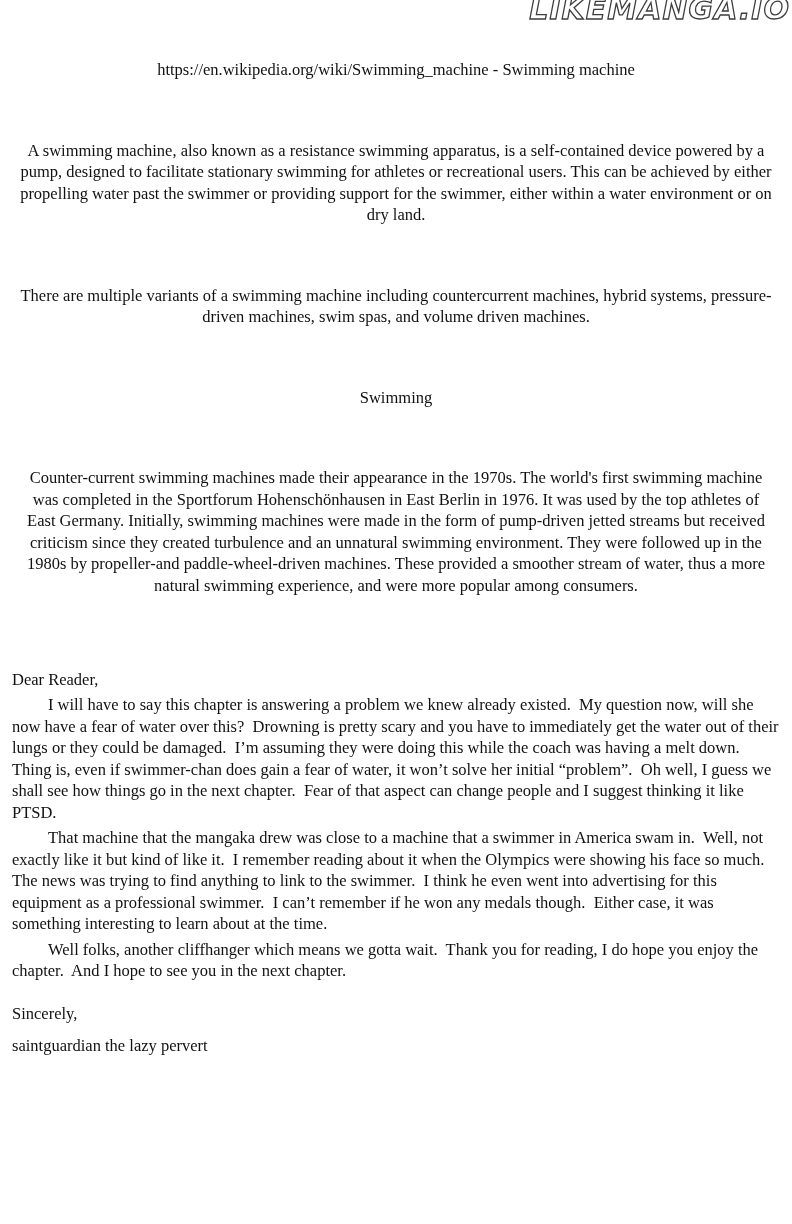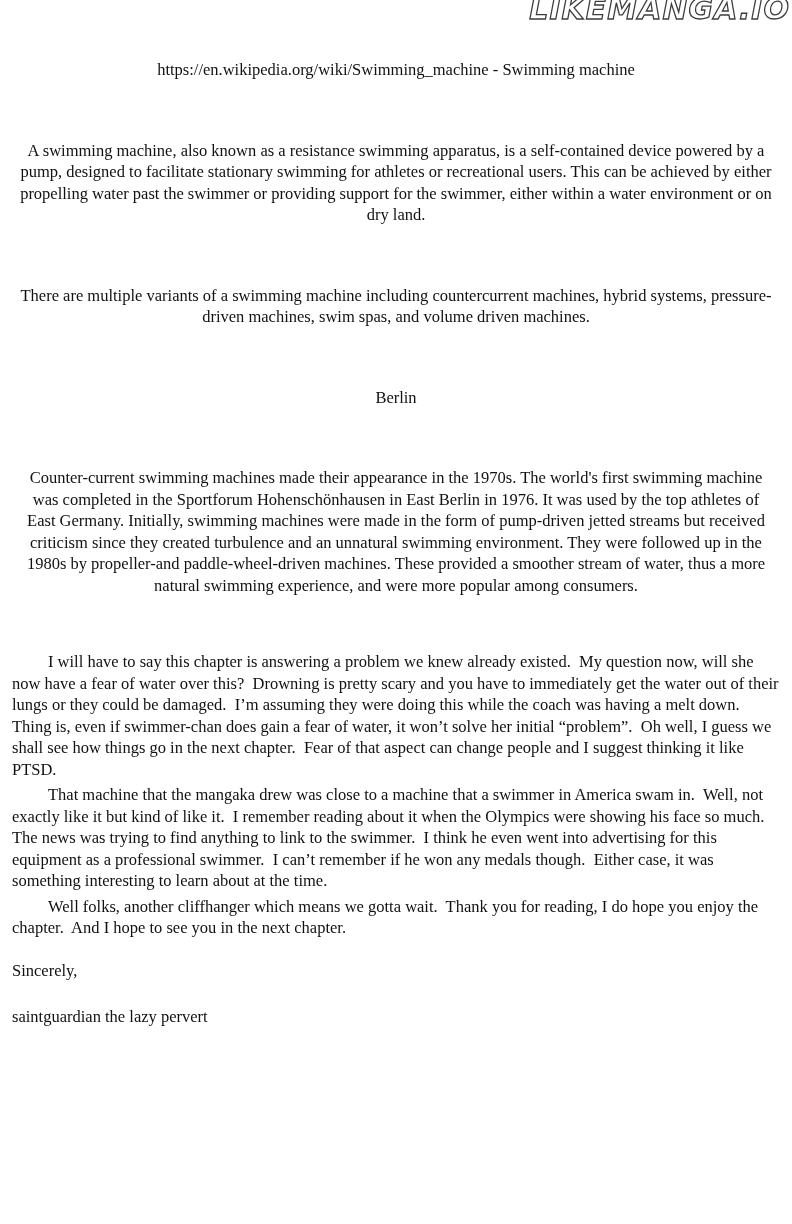--- a/index.html
+++ b/index.html
@@ -37,21 +37,21 @@
   }
   .letter-para {
     margin: 4px 0 0 0;
     text-indent: 36px;
     white-space: pre-wrap;
   }
   .closing {
     margin-top: 21.5px;
   }
   .signature-name {
-    margin-top: 24px;
+    margin-top: 10px;
     font-family: Liberation Serif, serif;
   }
   .signature-email {
     margin-top: 0;
   }
   .watermark {
     position: absolute;
     top: -2px;
     right: 2px;
     font-family: "DejaVu Sans", "Liberation Sans", sans-serif;
@@ -70,25 +70,26 @@
 <body>
 
 <div class="watermark">LIKEMANGA.IO</div>
 
 <div class="page">
 
   <div class="wiki-block">
     <div>https://en.wikipedia.org/wiki/Swimming_machine - Swimming machine</div>
     <div>A swimming machine, also known as a resistance swimming apparatus, is a self-contained device powered by a pump, designed to facilitate stationary swimming for athletes or recreational users. This can be achieved by either propelling water past the swimmer or providing support for the swimmer, either within a water environment or on dry land.</div>
     <div>There are multiple variants of a swimming machine including countercurrent machines, hybrid systems, pressure-driven machines, swim spas, and volume driven machines.</div>
-    <div>Berlin</div>
+    <div>Swimming</div>
     <div>Counter-current swimming machines made their appearance in the 1970s. The world's first swimming machine was completed in the Sportforum Hohenschönhausen in East Berlin in 1976. It was used by the top athletes of East Germany. Initially, swimming machines were made in the form of pump-driven jetted streams but received criticism since they created turbulence and an unnatural swimming environment. They were followed up in the 1980s by propeller-and paddle-wheel-driven machines. These provided a smoother stream of water, thus a more natural swimming experience, and were more popular among consumers.</div>
   </div>
 
   <div class="letter-block">
+    <div class="salutation">Dear Reader,</div>
     <p class="letter-para">I will have to say this chapter is answering a problem we knew already existed.  My question now, will she now have a fear of water over this?  Drowning is pretty scary and you have to immediately get the water out of their lungs or they could be damaged.  I’m assuming they were doing this while the coach was having a melt down.  Thing is, even if swimmer-chan does gain a fear of water, it won’t solve her initial “problem”.  Oh well, I guess we shall see how things go in the next chapter.  Fear of that aspect can change people and I suggest thinking it like PTSD.</p>
     <p class="letter-para">That machine that the mangaka drew was close to a machine that a swimmer in America swam in.  Well, not exactly like it but kind of like it.  I remember reading about it when the Olympics were showing his face so much.  The news was trying to find anything to link to the swimmer.  I think he even went into advertising for this equipment as a professional swimmer.  I can’t remember if he won any medals though.  Either case, it was something interesting to learn about at the time.</p>
     <p class="letter-para">Well folks, another cliffhanger which means we gotta wait.  Thank you for reading, I do hope you enjoy the chapter.  And I hope to see you in the next chapter.</p>
     <div class="closing">Sincerely,</div>
     <div class="signature-name">saintguardian the lazy pervert</div>
   </div>
 
 </div>
 
 </body></html>

